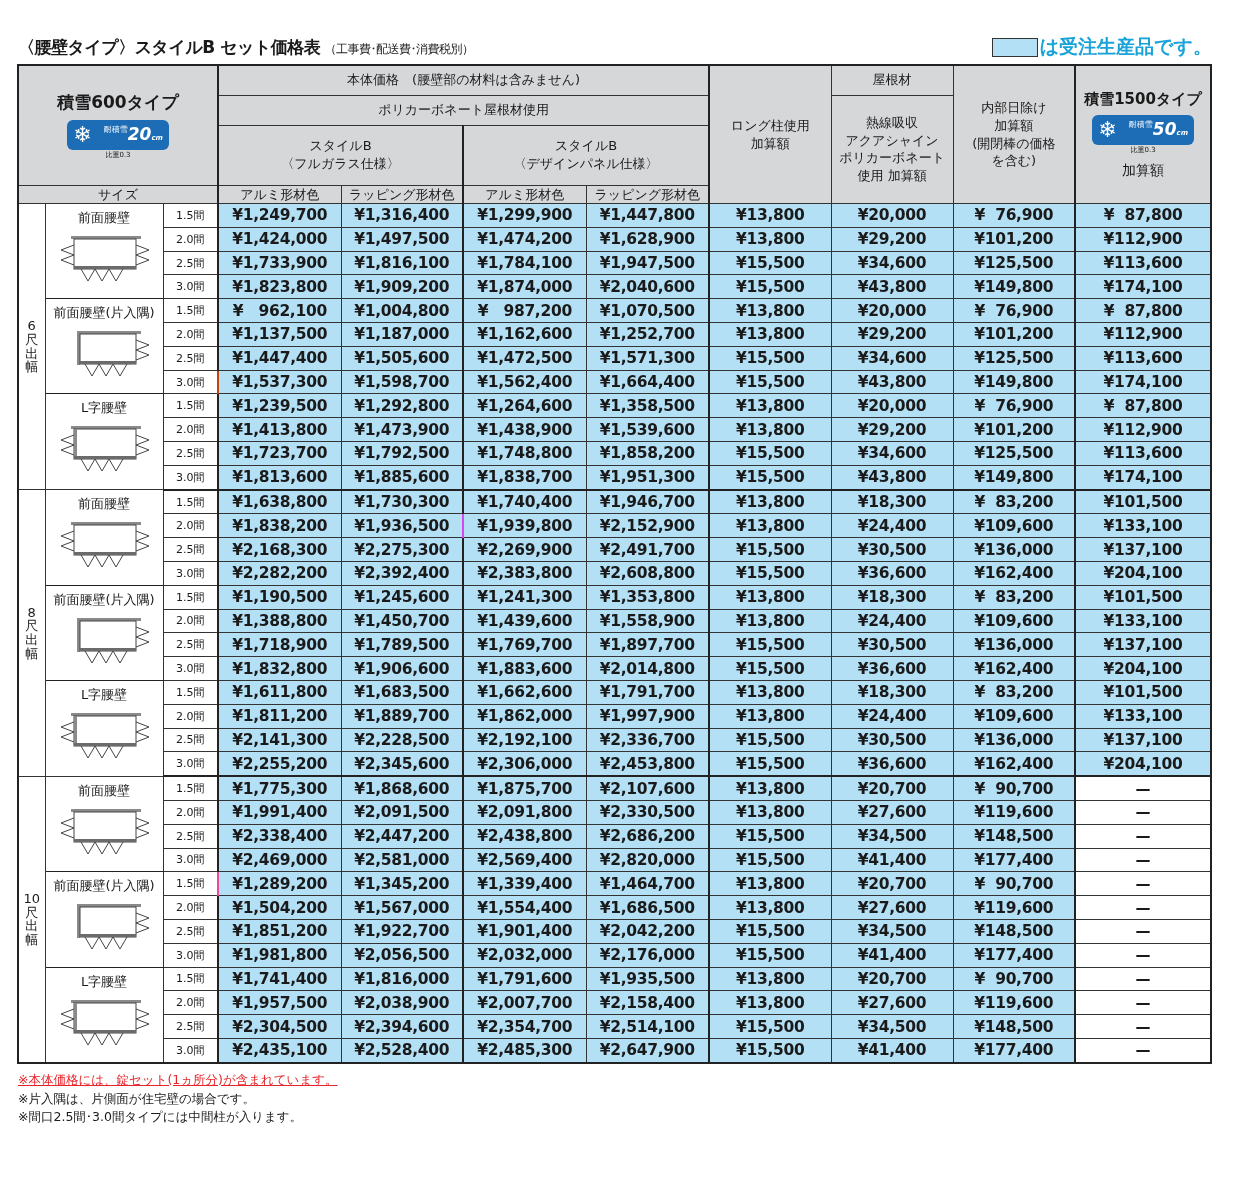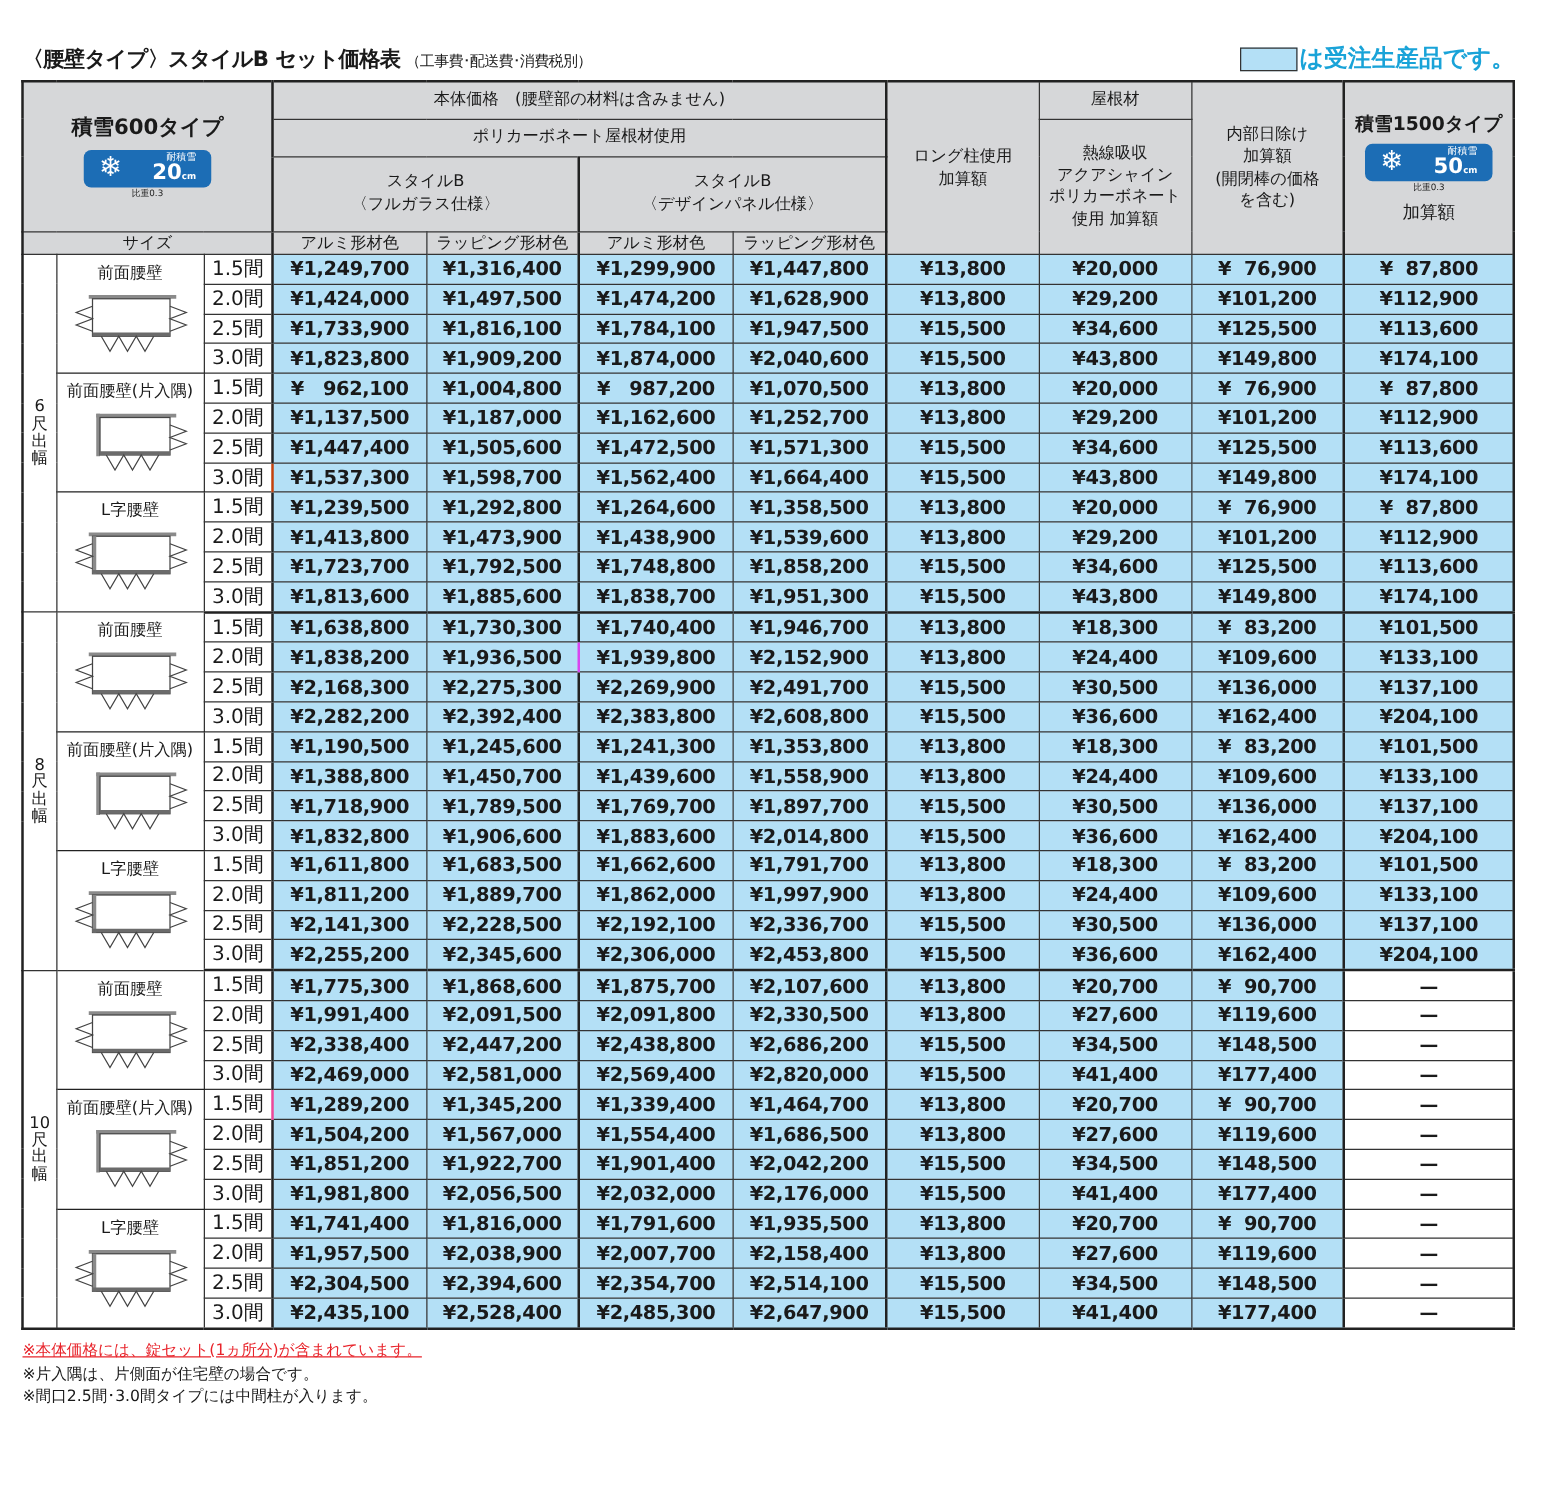--- a/index.html
+++ b/index.html
@@ -8,33 +8,33 @@
   .title .sub { font-size: 12px; font-weight: normal; margin-left: 4px; }
   .legend { position: absolute; right: 22px; top: 34px; display: flex; align-items: center; font-size: 19px; color: #19a3d8; font-weight: bold; }
   .legend .swatch { width: 44px; height: 17px; background: #b4e0f6; border: 1px solid #333; margin-right: 2px; }
 
   table.price { position: absolute; left: 17px; top: 64px; border-collapse: collapse; table-layout: fixed; width: 1193px; border: 2px solid #222; }
   table.price td, table.price th { border: 1px solid #333; padding: 0; text-align: center; vertical-align: middle; }
   table.price th { background: #d6d7d9; font-weight: normal; font-size: 13px; line-height: 1.35; }
   .h-snow600 { font-size: 17px; font-weight: bold !important; }
   .badge { display: inline-flex; align-items: center; background: #1c6db5; border-radius: 6px; color: #fff; width: 102px; height: 30px; justify-content: space-around; margin-top: 6px; }
   .badge .flake { font-size: 22px; line-height: 1; }
-  .badge .bt { display: flex; flex-direction: column; align-items: flex-end; line-height: 1; }
+  .badge .bt { display: flex; flex-direction: row; align-items: flex-start; line-height: 1; }
   .badge .bt .s1 { font-size: 8px; }
-  .badge .bt .s2 { font-size: 17px; font-weight: bold; }
+  .badge .bt .s2 { font-size: 17px; font-weight: bold; font-style: italic; }
   .badge .bt .s2 small { font-size: 7px; }
   .ratio { font-size: 7px; display: block; margin-top: 1px; }
   .styleB { font-size: 16px; line-height: 1.45; }
   .subcol { font-size: 12.5px; }
   td.region { background: #fff; font-size: 13px; line-height: 1.05; width: 26px; }
   td.region span { display: block; }
   td.type { background: #fff; vertical-align: top !important; font-size: 13px; padding-top: 3px !important; }
   td.type .tname { display: block; margin-top: 2px; }
   td.type svg { display: block; margin: 6px auto 0; }
-  td.size { background: #fff; font-size: 16px; height: 22.8px; margin-left: 16px; }
+  td.size { background: #fff; font-size: 11px; height: 22.8px; margin-left: 16px; }
   td.val { background: #b4e0f6; font-size: 15.5px; font-weight: bold; white-space: pre; font-family: "DejaVu Sans", sans-serif; letter-spacing: -0.3px; }
   td.none { background: #fff; font-size: 15px; font-weight: bold; }
   tr.grp-end td { border-bottom: 2px solid #222; }
   .bold-sep { border-left: 2px solid #222 !important; }
 
   .notes { position: absolute; left: 18px; top: 1071px; font-size: 12.5px; line-height: 18.5px; }
   .notes .red { color: #e8242b; text-decoration: underline; }
 </style>
 </head>
 <body>

